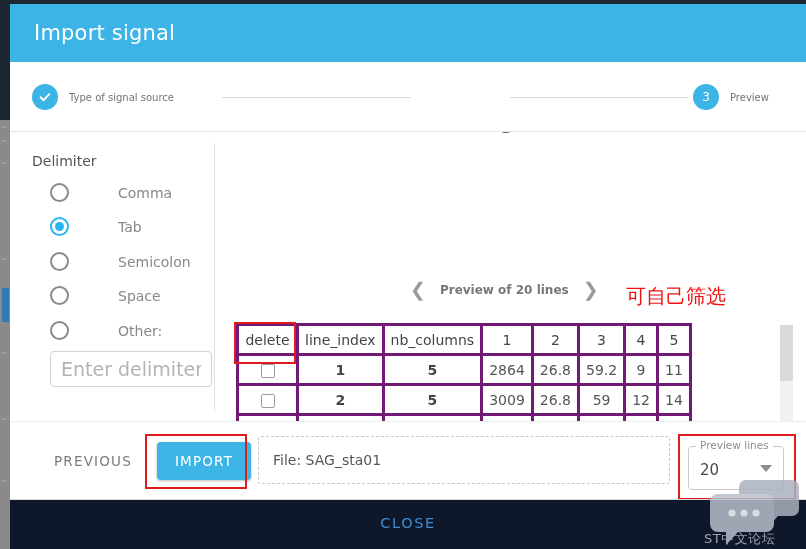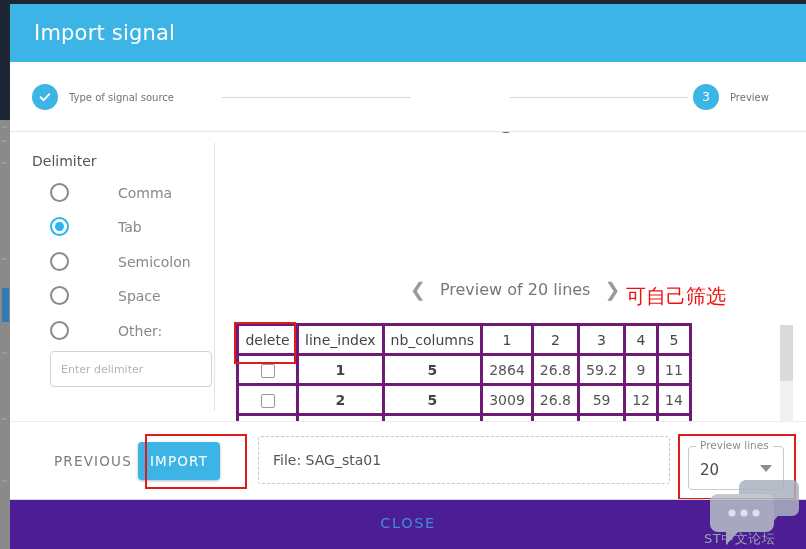--- a/index.html
+++ b/index.html
@@ -109,36 +109,36 @@
     display: flex; align-items: center; justify-content: center;
   }
   .radio-row.checked .radio-outer { border-color: #29b6f0; }
   .radio-inner { width: 9px; height: 9px; border-radius: 50%; background: transparent; }
   .radio-row.checked .radio-inner { background: #29b6f0; }
   .radio-label { margin-left: 13px; font-size: 14px; color: #888; }
   #delimiter-input {
     position: absolute; left: 40px; top: 218px;
     width: 162px; height: 36px;
     border: 1px solid #d3d3d3; border-radius: 4px;
-    background: #fff; font-size: 11px; color: #9a9a9a;
+    background: #fff; font-size: 19px; color: #9a9a9a;
     padding: 0 10px; outline: none;
     font-family: "DejaVu Sans", "Liberation Sans", sans-serif;
   }
   #delimiter-input::placeholder { color: #b4b4b4; }
 
   
   #preview-nav {
     position: absolute; left: 400px; top: 147px;
     display: flex; align-items: center; gap: 14px;
   }
   .nav-arrow {
     font-size: 19px; color: #9a9a9a; cursor: pointer; line-height: 1;
     user-select: none;
   }
-  #preview-nav-label { font-size: 16px; color: #777; white-space: nowrap; }
+  #preview-nav-label { font-size: 12px; color: #777; white-space: nowrap; font-weight: bold; }
 
   
   .cn-annot {
     position: absolute; color: #f01010; font-size: 20px;
     font-family: "DejaVu Sans", "Liberation Sans", sans-serif;
     white-space: nowrap;
   }
   #annot-filter { left: 616px; top: 150px; }
 
   
@@ -193,22 +193,22 @@
     position: absolute; left: 0; top: 417px; width: 796px; height: 78px;
     background: #fff; border-top: 1px solid #ededed;
   }
   #btn-previous {
     position: absolute; left: 38px; top: 30px;
     font-size: 13.5px; letter-spacing: 1.2px; color: #7b7b7b;
     background: none; border: none; cursor: pointer;
     font-family: "DejaVu Sans", "Liberation Sans", sans-serif;
   }
   #btn-import {
-    position: absolute; left: 128px; top: 20px;
-    width: 82px; height: 38px;
+    position: absolute; left: 147px; top: 20px;
+    width: 94px; height: 38px;
     background: #3cb4e5; color: #fff; border: none; border-radius: 4px;
     font-size: 13.5px; letter-spacing: 1.2px; cursor: pointer;
     box-shadow: 0 1px 3px rgba(0,0,0,.28);
     font-family: "DejaVu Sans", "Liberation Sans", sans-serif;
   }
   #annot-import-box {
     position: absolute; left: 135px; top: 12px;
     width: 102px; height: 55px;
     border: 2px solid #e01b1b; pointer-events: none;
   }
@@ -242,21 +242,21 @@
   }
   #annot-lines-box {
     position: absolute; left: 668px; top: 12px;
     width: 118px; height: 66px;
     border: 2px solid #e01b1b; pointer-events: none;
   }
 
   
   #close-bar {
     position: absolute; left: 0; top: 495px; width: 796px; height: 50px;
-    background: #4c1d95; border-top: 1px solid #d9d9d9;
+    background: #0f172a; border-top: 1px solid #d9d9d9;
   }
   #btn-close {
     position: absolute; left: 50%; top: 14px; transform: translateX(-50%);
     color: #3a8fd4; font-size: 14.5px; letter-spacing: 1.6px;
     background: none; border: none; cursor: pointer;
     font-family: "DejaVu Sans", "Liberation Sans", sans-serif;
   }
 
   
   #watermark {

